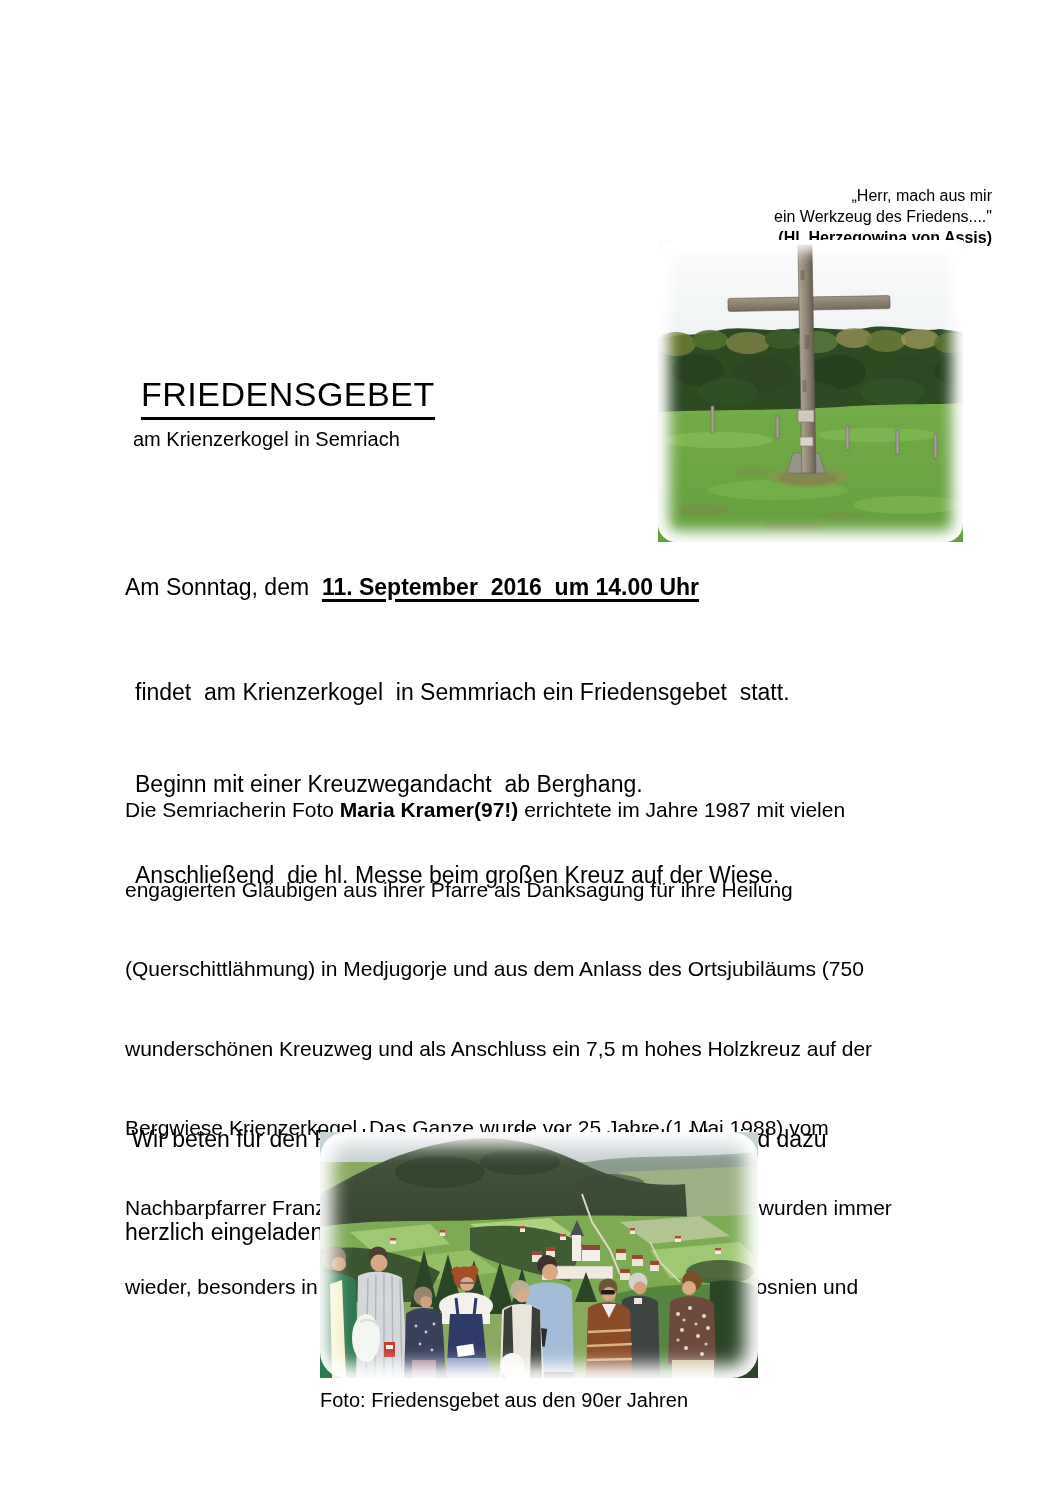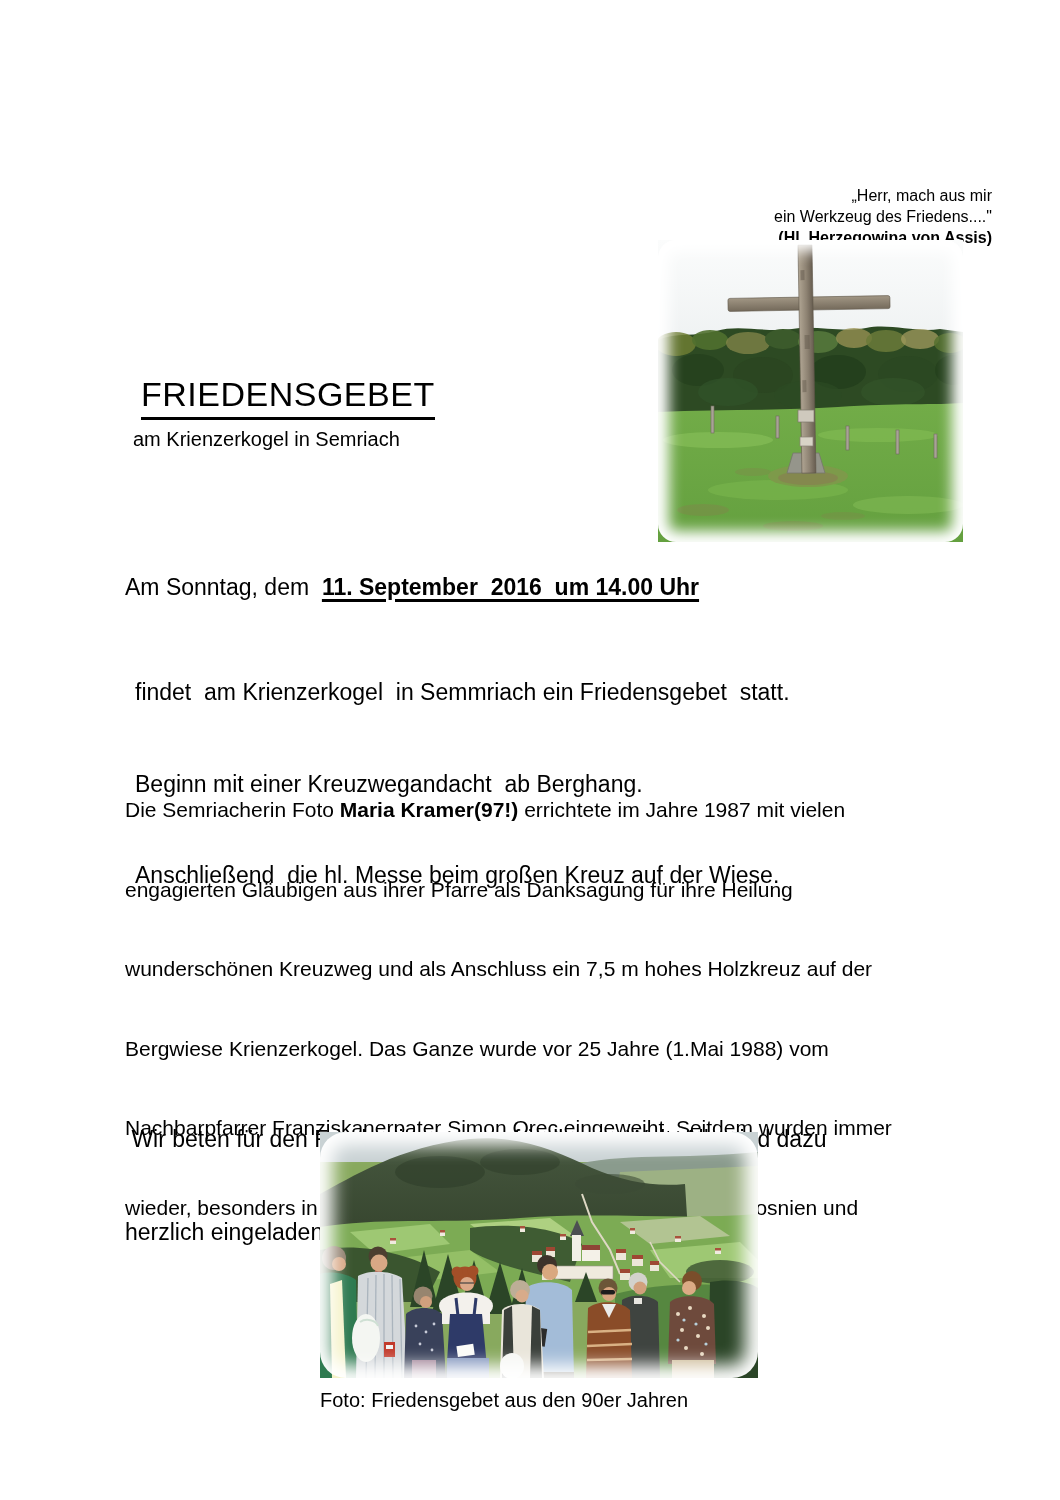--- a/index.html
+++ b/index.html
@@ -129,20 +129,21 @@
 
   <div class="intro">
     <div>findet  am Krienzerkogel  in Semmriach ein Friedensgebet  statt.</div>
     <div>Beginn mit einer Kreuzwegandacht  ab Berghang.</div>
     <div>Anschließend  die hl. Messe beim großen Kreuz auf der Wiese.</div>
   </div>
 
   <div class="history">
     <div><span>Die Semriacherin Foto </span><span class="b">Maria Kramer(97!)</span><span> errichtete im Jahre 1987 mit vielen</span></div>
     <div>engagierten Gläubigen aus ihrer Pfarre als Danksagung für ihre Heilung</div>
+    <div>(Querschittlähmung) in Medjugorje und aus dem Anlass des Ortsjubiläums (750</div>
     <div>wunderschönen Kreuzweg und als Anschluss ein 7,5 m hohes Holzkreuz auf der</div>
     <div>Bergwiese Krienzerkogel. Das Ganze wurde vor 25 Jahre (1.Mai 1988) vom</div>
     <div>Nachbarpfarrer Franziskanerpater Simon Orec eingeweiht. Seitdem wurden immer</div>
     <div>wieder, besonders in den neunziger Jahren (Krieg in Kroatien und Bosnien und</div>
     
     
     
   </div>
 
   <div class="invitation">

